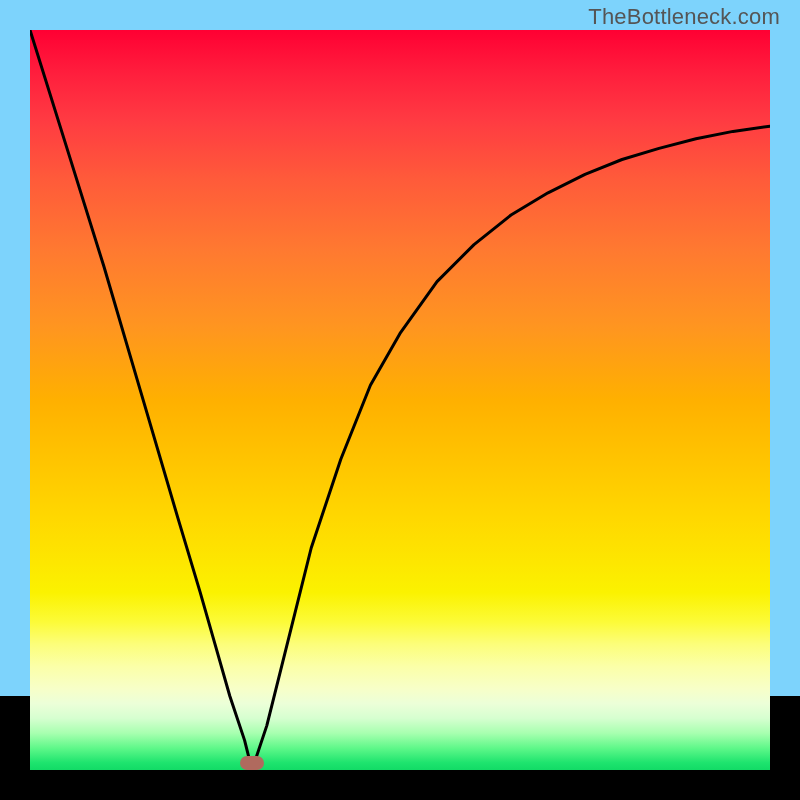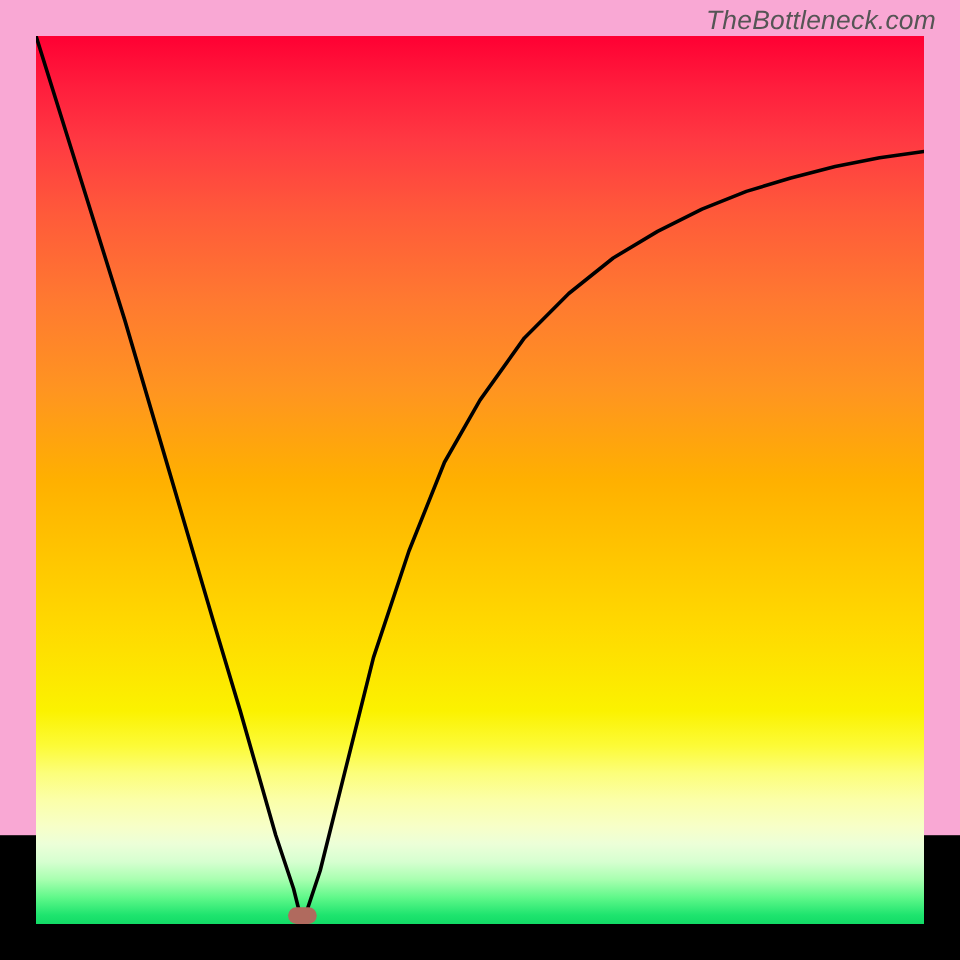--- a/index.html
+++ b/index.html
@@ -1,22 +1,21 @@
 <!DOCTYPE html>
 <html><head>
 <meta charset="utf-8">
 <style>
   * { margin: 0; padding: 0; box-sizing: border-box; }
   html, body { width: 800px; height: 800px; overflow: hidden; background: #000; font-family: Arial, sans-serif; }
   .outer {
     width: 800px;
     height: 696px;
-    background: #f9a8d4;
+    background: #7dd3fc;
     position: relative;
-    font-style: italic;
   }
   .watermark {
     position: absolute;
     top: 4px;
     right: 20px;
     color: #555;
     font-size: 22px;
     font-weight: 500;
     letter-spacing: 0.2px;
   }

